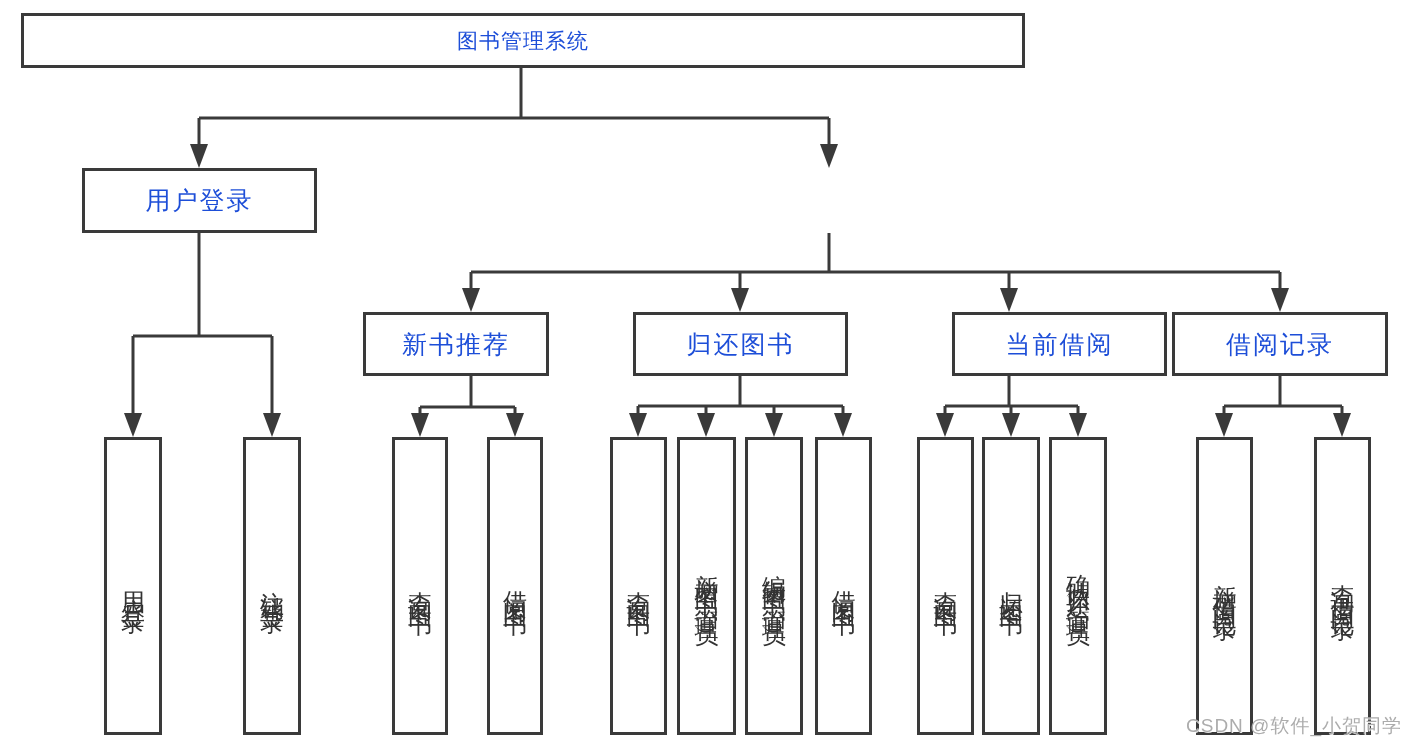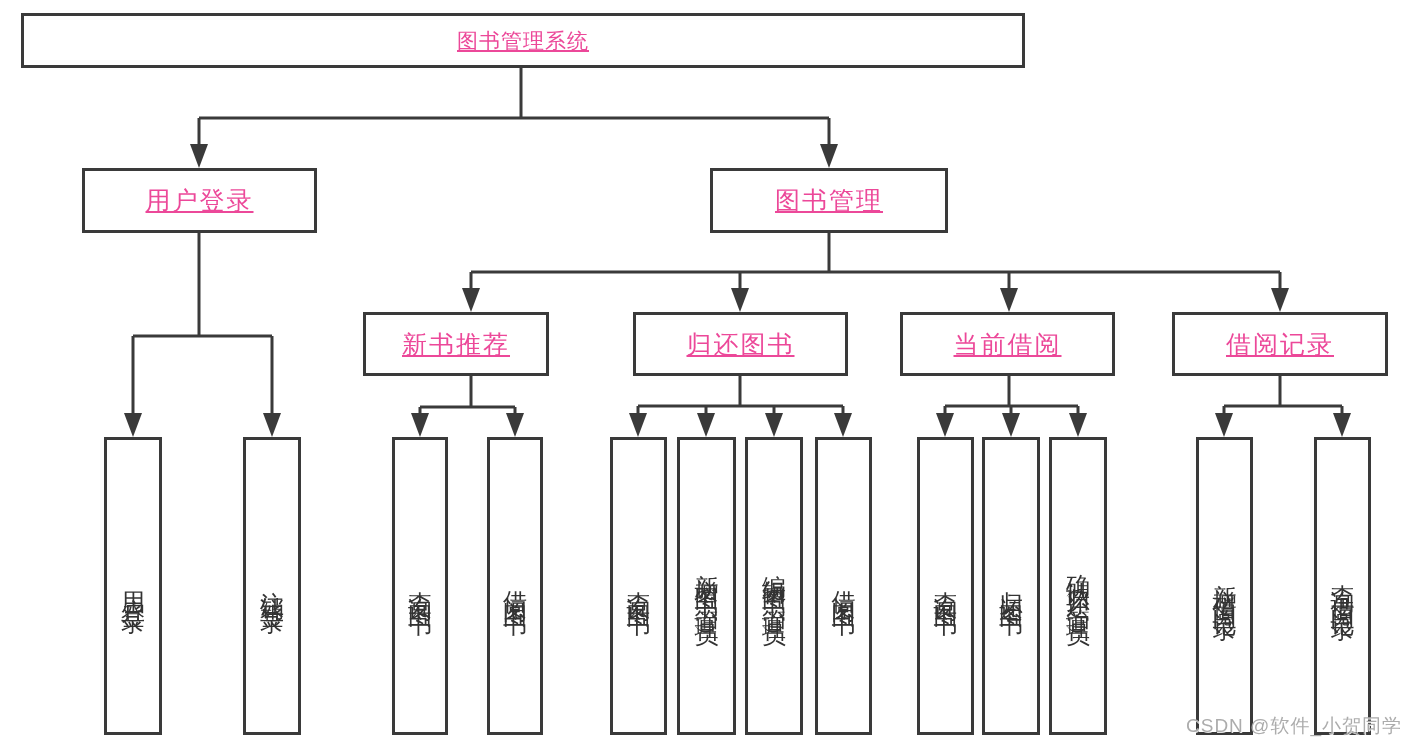--- a/index.html
+++ b/index.html
@@ -13,23 +13,22 @@
   }
   #connectors{position:absolute;left:0;top:0;width:1405px;height:747px;pointer-events:none;}
   .hbox{
     position:absolute;
     box-sizing:border-box;
     border:3px solid #3a3a3a;
     background:#ffffff;
     display:flex;align-items:center;justify-content:center;
     font-size:25px;
     letter-spacing:2px;
-    color:#ec4899;
+    color:#1d4ed8;
     z-index:2;
-    text-decoration:underline;
   }
   .hbox.root{font-size:21px;letter-spacing:1px;}
   .vbox{
     position:absolute;
     box-sizing:border-box;
     border:3px solid #3a3a3a;
     background:#ffffff;
     display:flex;align-items:center;justify-content:center;
     z-index:2;
   }
@@ -90,31 +89,28 @@
     </g>
   </svg>
 
   <div class="hbox root" style="left:21px;top:13px;width:1004px;height:55px;">
     <span>图书管理系统</span>
   </div>
 
   <div class="hbox" style="left:82px;top:168px;width:235px;height:65px;">
     <span>用户登录</span>
   </div>
-  <div class="hbox" style="left:710px;top:168px;width:238px;height:65px;">
-    <span>图书管理</span>
-  </div>
 
   <div class="hbox" style="left:363px;top:312px;width:186px;height:64px;">
     <span>新书推荐</span>
   </div>
   <div class="hbox" style="left:633px;top:312px;width:215px;height:64px;">
     <span>归还图书</span>
   </div>
-  <div class="hbox" style="left:900px;top:312px;width:215px;height:64px;">
+  <div class="hbox" style="left:952px;top:312px;width:215px;height:64px;">
     <span>当前借阅</span>
   </div>
   <div class="hbox" style="left:1172px;top:312px;width:216px;height:64px;">
     <span>借阅记录</span>
   </div>
 
   <div class="vbox" style="left:104px;top:437px;width:58px;height:298px;">
     <span>用户登录</span>
   </div>
   <div class="vbox" style="left:243px;top:437px;width:58px;height:298px;">

